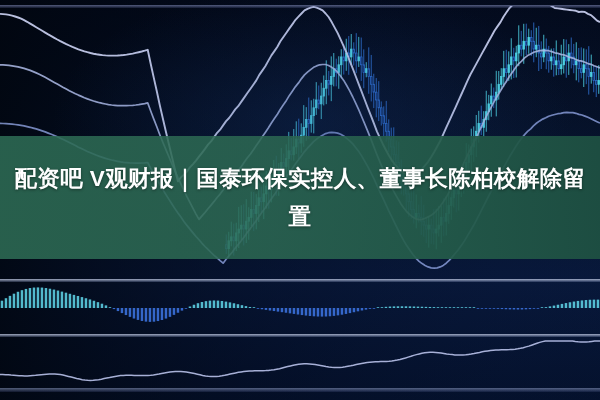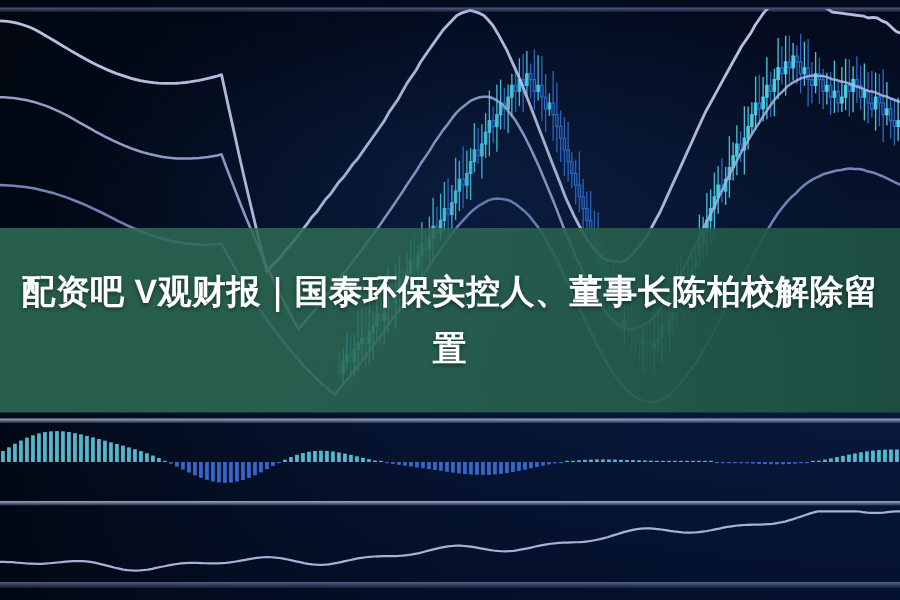--- a/index.html
+++ b/index.html
@@ -23,21 +23,21 @@
     top: 0;
     width: 600px;
     height: 400px;
   }
   #chart-svg { display: block; }
 
   
   #headline-band {
     position: absolute;
     left: 0;
-    top: 152px;
+    top: 136px;
     width: 600px;
     height: 123px;
     background: linear-gradient(90deg,
                 rgba(45,107,84,0.88) 0%,
                 rgba(44,104,82,0.86) 45%,
                 rgba(36,92,74,0.92) 72%,
                 rgba(30,80,66,0.95) 100%);
     box-sizing: border-box;
     display: flex;
     align-items: center;

